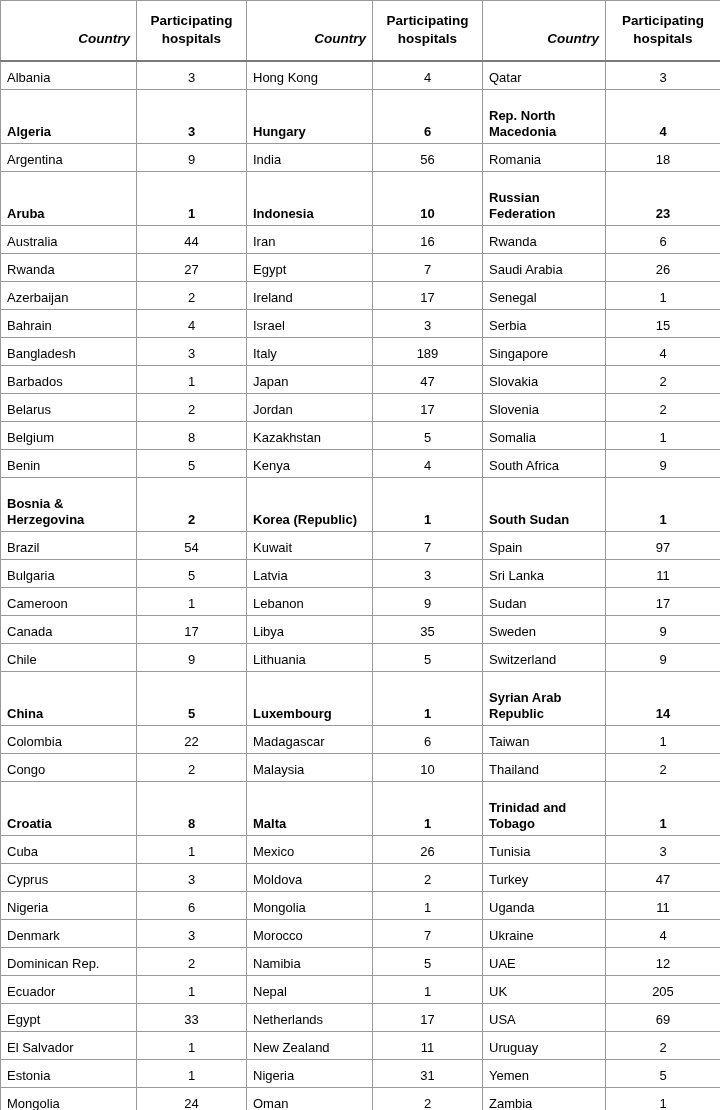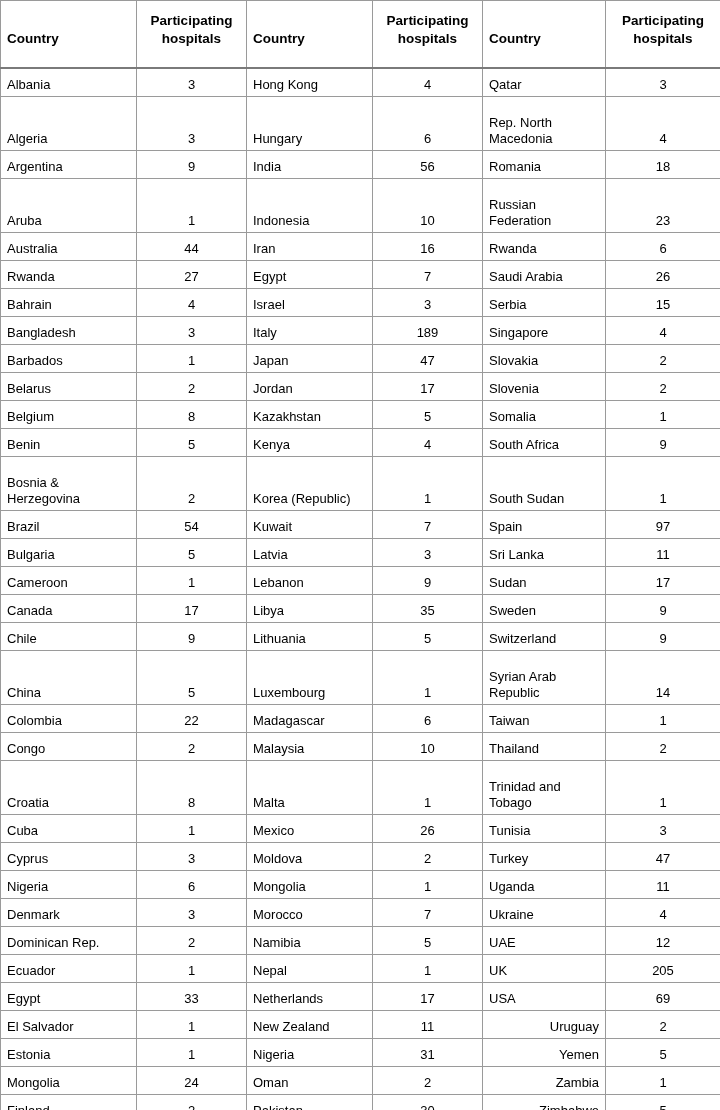--- a/index.html
+++ b/index.html
@@ -32,37 +32,38 @@
     padding: 0 6px;
     vertical-align: bottom;
     line-height: 1.28;
     white-space: normal;
     word-break: normal;
   }
   #grid-table thead th {
     font-weight: bold;
     vertical-align: bottom;
     height: 46px;
-    padding-bottom: 20px;
+    padding-bottom: 13px;
     font-size: 13.5px;
     border-bottom: 2px solid #7a7a7a;
   }
-  #grid-table thead th.h-country { text-align: left; }
+  #grid-table thead th.h-country { text-align: right; font-style: italic; }
   #grid-table thead th.h-num     { text-align: center; }
 
   #grid-table tbody td {
     height: 25px;
     padding-bottom: 2px;
   }
   #grid-table tbody td.name   { text-align: left; }
   #grid-table tbody td.num    { text-align: center; }
-  #grid-table tbody td.center { text-align: right; }
+  #grid-table tbody td.center { text-align: left; }
 
   #grid-table tbody tr.tall td {
     height: 51px;
+    font-weight: bold;
   }
   .table-wrap {
     width: 720px;
     height: 1110px;
     overflow: hidden;
   }
 </style>
 </head>
 <body>
 
@@ -129,20 +130,28 @@
         </tr>
         <tr>
           <td class="name">Rwanda</td>
           <td class="num">27</td>
           <td class="name">Egypt</td>
           <td class="num">7</td>
           <td class="name">Saudi Arabia</td>
           <td class="num">26</td>
         </tr>
         <tr>
+          <td class="name">Azerbaijan</td>
+          <td class="num">2</td>
+          <td class="name">Ireland</td>
+          <td class="num">17</td>
+          <td class="name">Senegal</td>
+          <td class="num">1</td>
+        </tr>
+        <tr>
           <td class="name">Bahrain</td>
           <td class="num">4</td>
           <td class="name">Israel</td>
           <td class="num">3</td>
           <td class="name">Serbia</td>
           <td class="num">15</td>
         </tr>
         <tr>
           <td class="name">Bangladesh</td>
           <td class="num">3</td>

